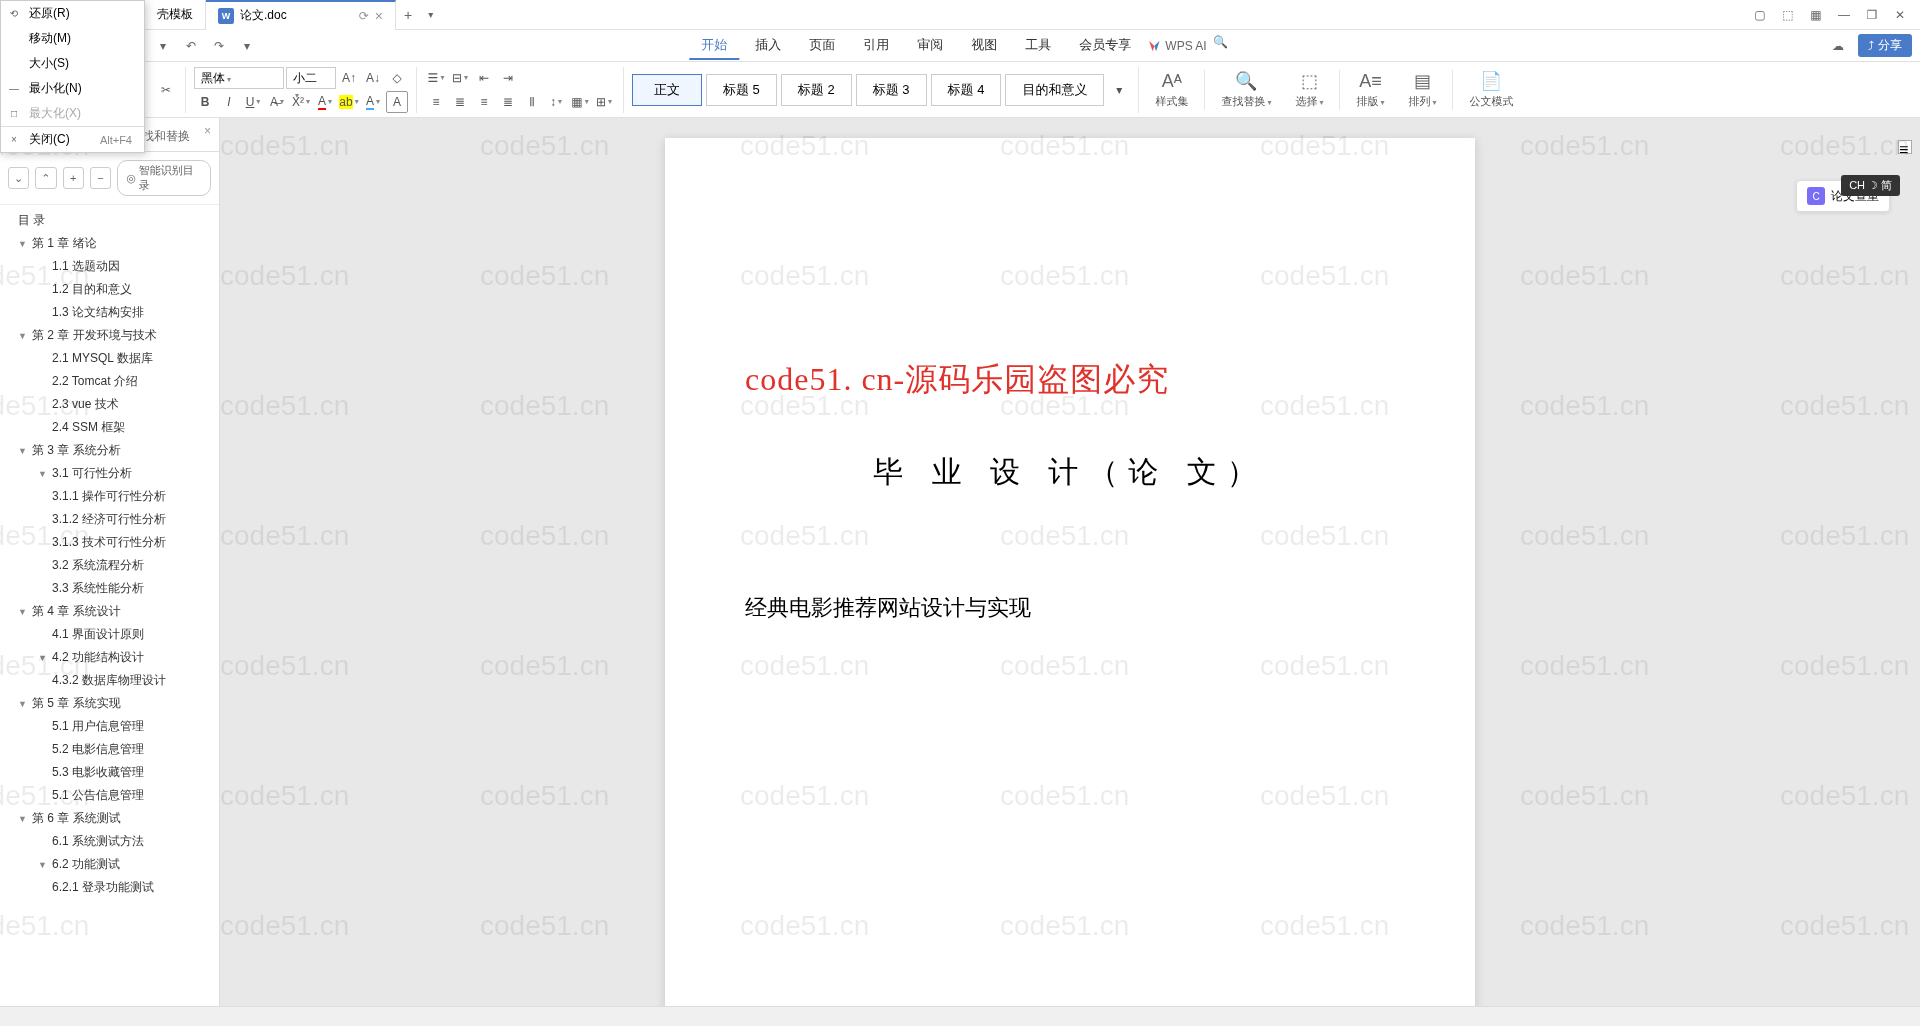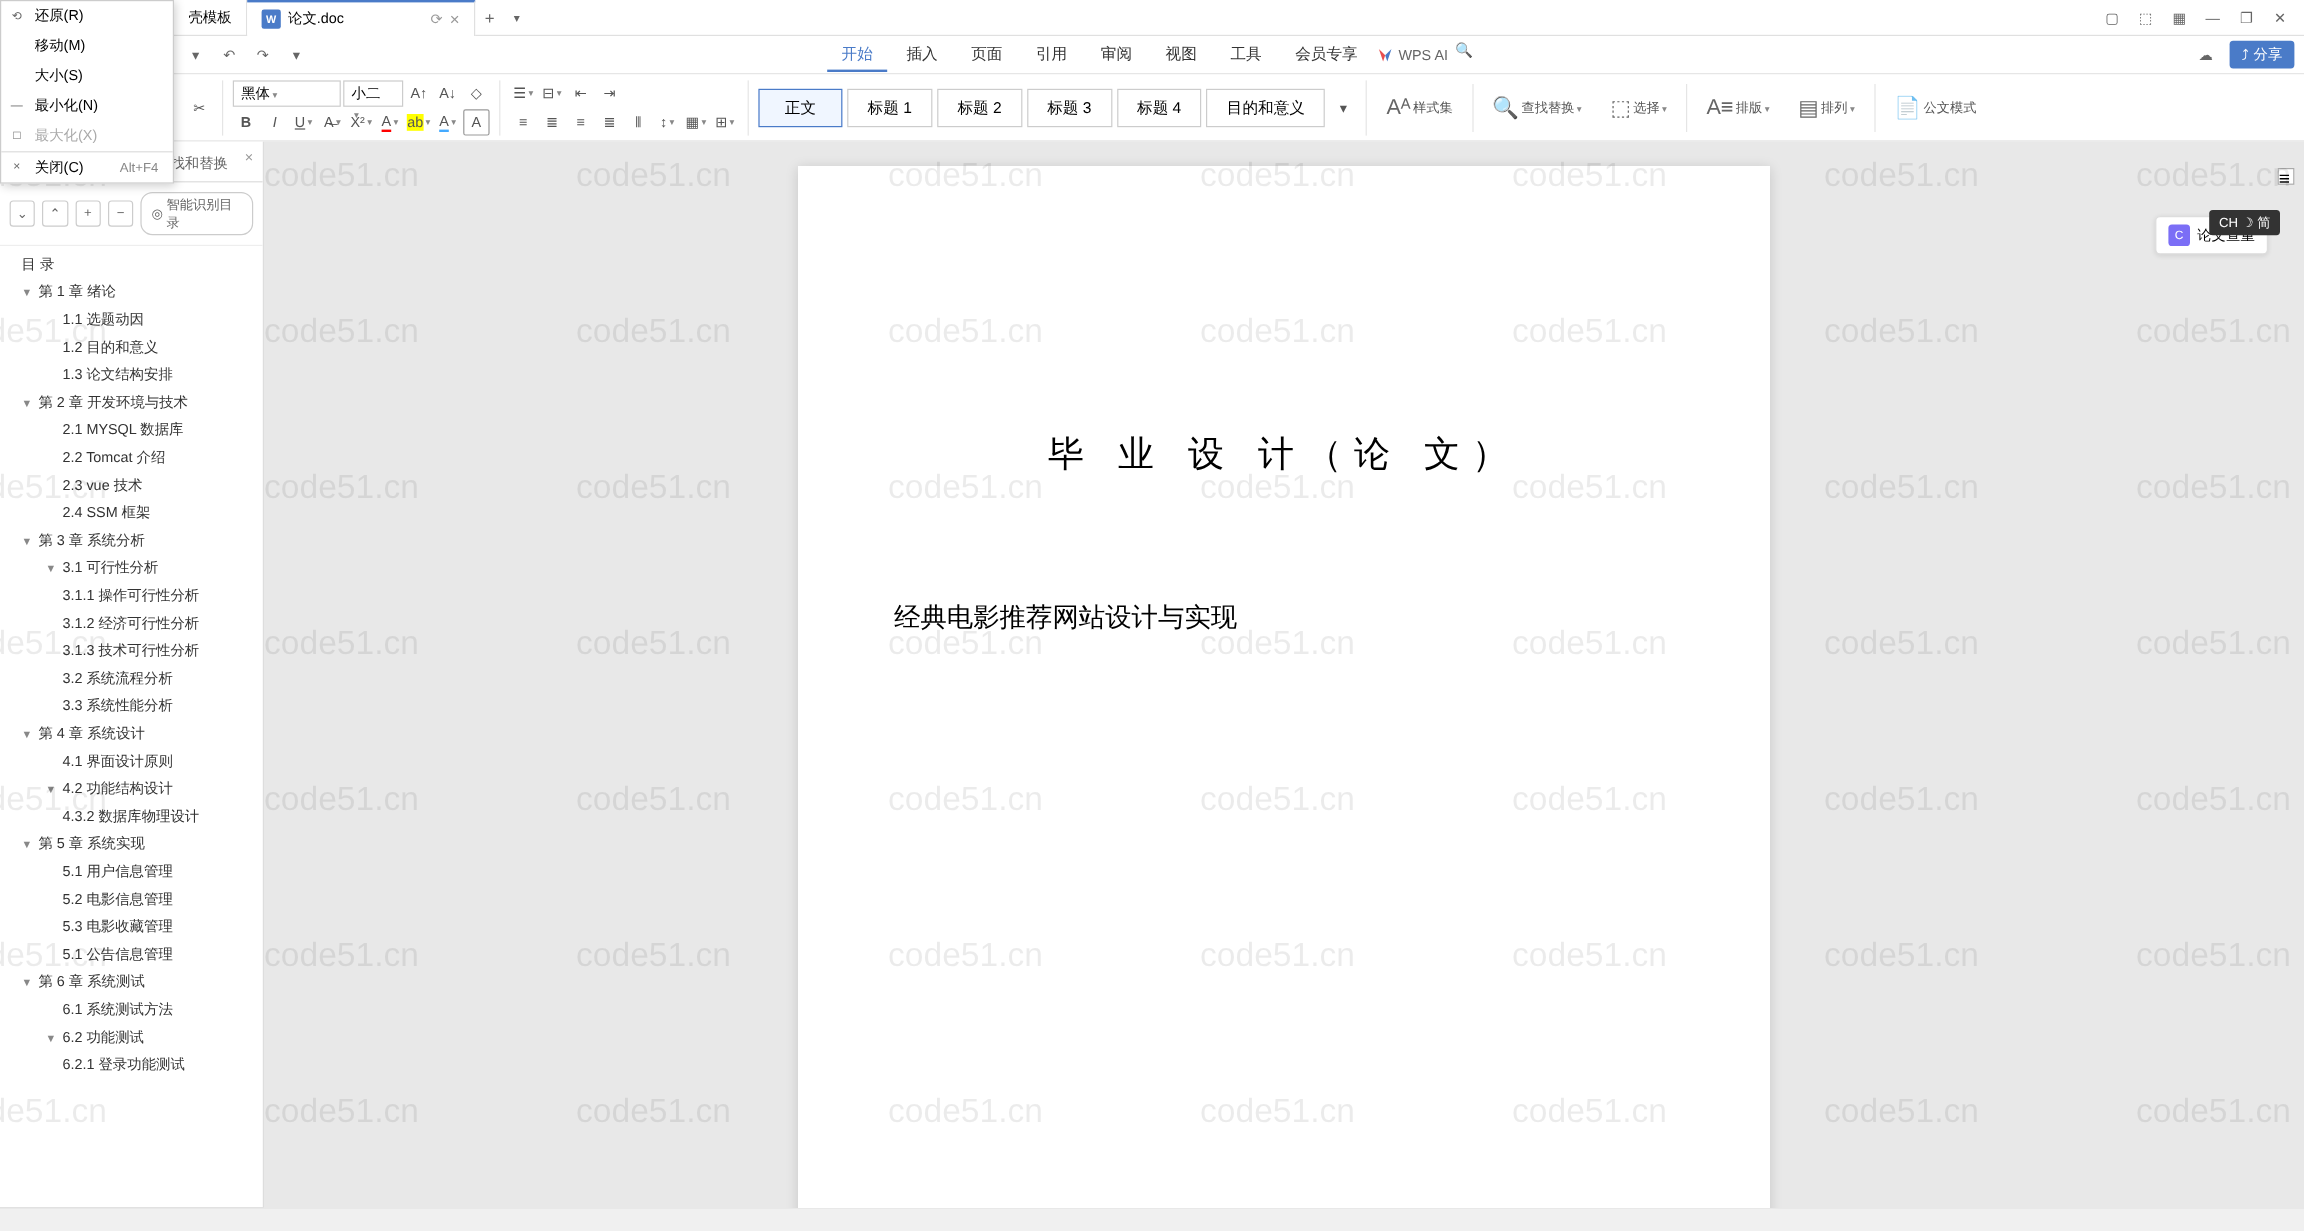--- a/index.html
+++ b/index.html
@@ -30,21 +30,21 @@
 .ribbon{height:56px;background:#fff;display:flex;align-items:center;padding:0 10px 0 155px;border-bottom:1px solid #e0e0e0;gap:8px}
 .rib-grp{display:flex;align-items:center;gap:4px;padding-right:8px;border-right:1px solid #e5e5e5;height:46px}
 .rib-btn{min-width:22px;height:22px;display:flex;align-items:center;justify-content:center;color:#555;cursor:pointer;font-size:12px;border-radius:2px}
 .rib-stack{display:flex;flex-direction:column;gap:2px}
 .rib-row{display:flex;gap:2px;align-items:center}
 .font-sel{border:1px solid #ccc;padding:2px 20px 2px 6px;font-size:12px;width:90px;height:22px;background:#fff;position:relative}
 .size-sel{border:1px solid #ccc;padding:2px 16px 2px 6px;font-size:12px;width:50px;height:22px;background:#fff}
 .style-box{border:1px solid #ccc;padding:6px 16px;font-size:13px;cursor:pointer;min-width:70px;text-align:center}
 .style-box.active{border:1px solid #4a7bc8;background:#f0f6ff}
 .styles-wrap{display:flex;gap:4px;align-items:center}
-.big-btn{display:flex;flex-direction:row;align-items:center;gap:2px;padding:4px 8px;cursor:pointer;font-size:11px;color:#555}
+.big-btn{display:flex;flex-direction:column;align-items:center;gap:2px;padding:4px 8px;cursor:pointer;font-size:11px;color:#555}
 .big-btn-icon{font-size:18px;color:#666}
 .nav-panel{position:absolute;left:0;top:118px;width:220px;bottom:20px;background:#fff;border-right:1px solid #ddd;overflow-y:auto}
 .nav-tabs{display:flex;border-bottom:1px solid #ddd;padding:6px 8px 0;gap:12px;font-size:12px}
 .nav-tab{padding:4px 2px;cursor:pointer;color:#666}
 .nav-tab.active{color:#4a7bc8;border-bottom:2px solid #4a7bc8}
 .nav-tab-close{margin-left:auto;color:#999;cursor:pointer}
 .nav-toolbar{display:flex;gap:6px;padding:8px;align-items:center;border-bottom:1px solid #eee}
 .nav-tool-btn{width:22px;height:22px;border:1px solid #ccc;border-radius:3px;display:flex;align-items:center;justify-content:center;font-size:11px;cursor:pointer;color:#666}
 .smart-toc{margin-left:auto;border:1px solid #ccc;border-radius:10px;padding:2px 8px;font-size:11px;display:flex;align-items:center;gap:3px;cursor:pointer;color:#666}
 .toc{padding:4px 0;font-size:12px}
@@ -210,21 +210,21 @@
         <span class="rib-btn">≣</span>
         <span class="rib-btn">⫴</span>
         <span class="rib-btn">↕<span class="dd">▾</span></span>
         <span class="rib-btn">▦<span class="dd">▾</span></span>
         <span class="rib-btn">⊞<span class="dd">▾</span></span>
       </div>
     </div>
   </div>
   <div class="rib-grp styles-wrap">
     <div class="style-box active">正文</div>
-    <div class="style-box">标题 1</div>
+    <div class="style-box">标题 5</div>
     <div class="style-box">标题 2</div>
     <div class="style-box">标题 3</div>
     <div class="style-box">标题 4</div>
     <div class="style-box">目的和意义</div>
     <span class="rib-btn">▾</span>
   </div>
   <div class="big-btn">
       <span class="big-btn-icon">Aᴬ</span>
       <span>样式集</span>
     </div>
@@ -385,20 +385,21 @@
         <div class="toc-item toc-l3">
           <span>6.2.1 登录功能测试</span>
         </div>
       </div>
   </div>
 </div>
 
 <div class="doc-area">
   <div class="page">
     <div style="height:120px"></div>
+    <div class="wm-text">code51. cn-源码乐园盗图必究</div>
     <div class="doc-title">毕 业 设 计（论 文）</div>
     <div class="doc-subtitle">经典电影推荐网站设计与实现</div>
   </div>
 </div>
 
 <div class="ruler-toggle">≡</div>
 <div class="side-badge">
   <span class="side-badge-icon">C</span>
   <span>论文查重</span>
 </div>

